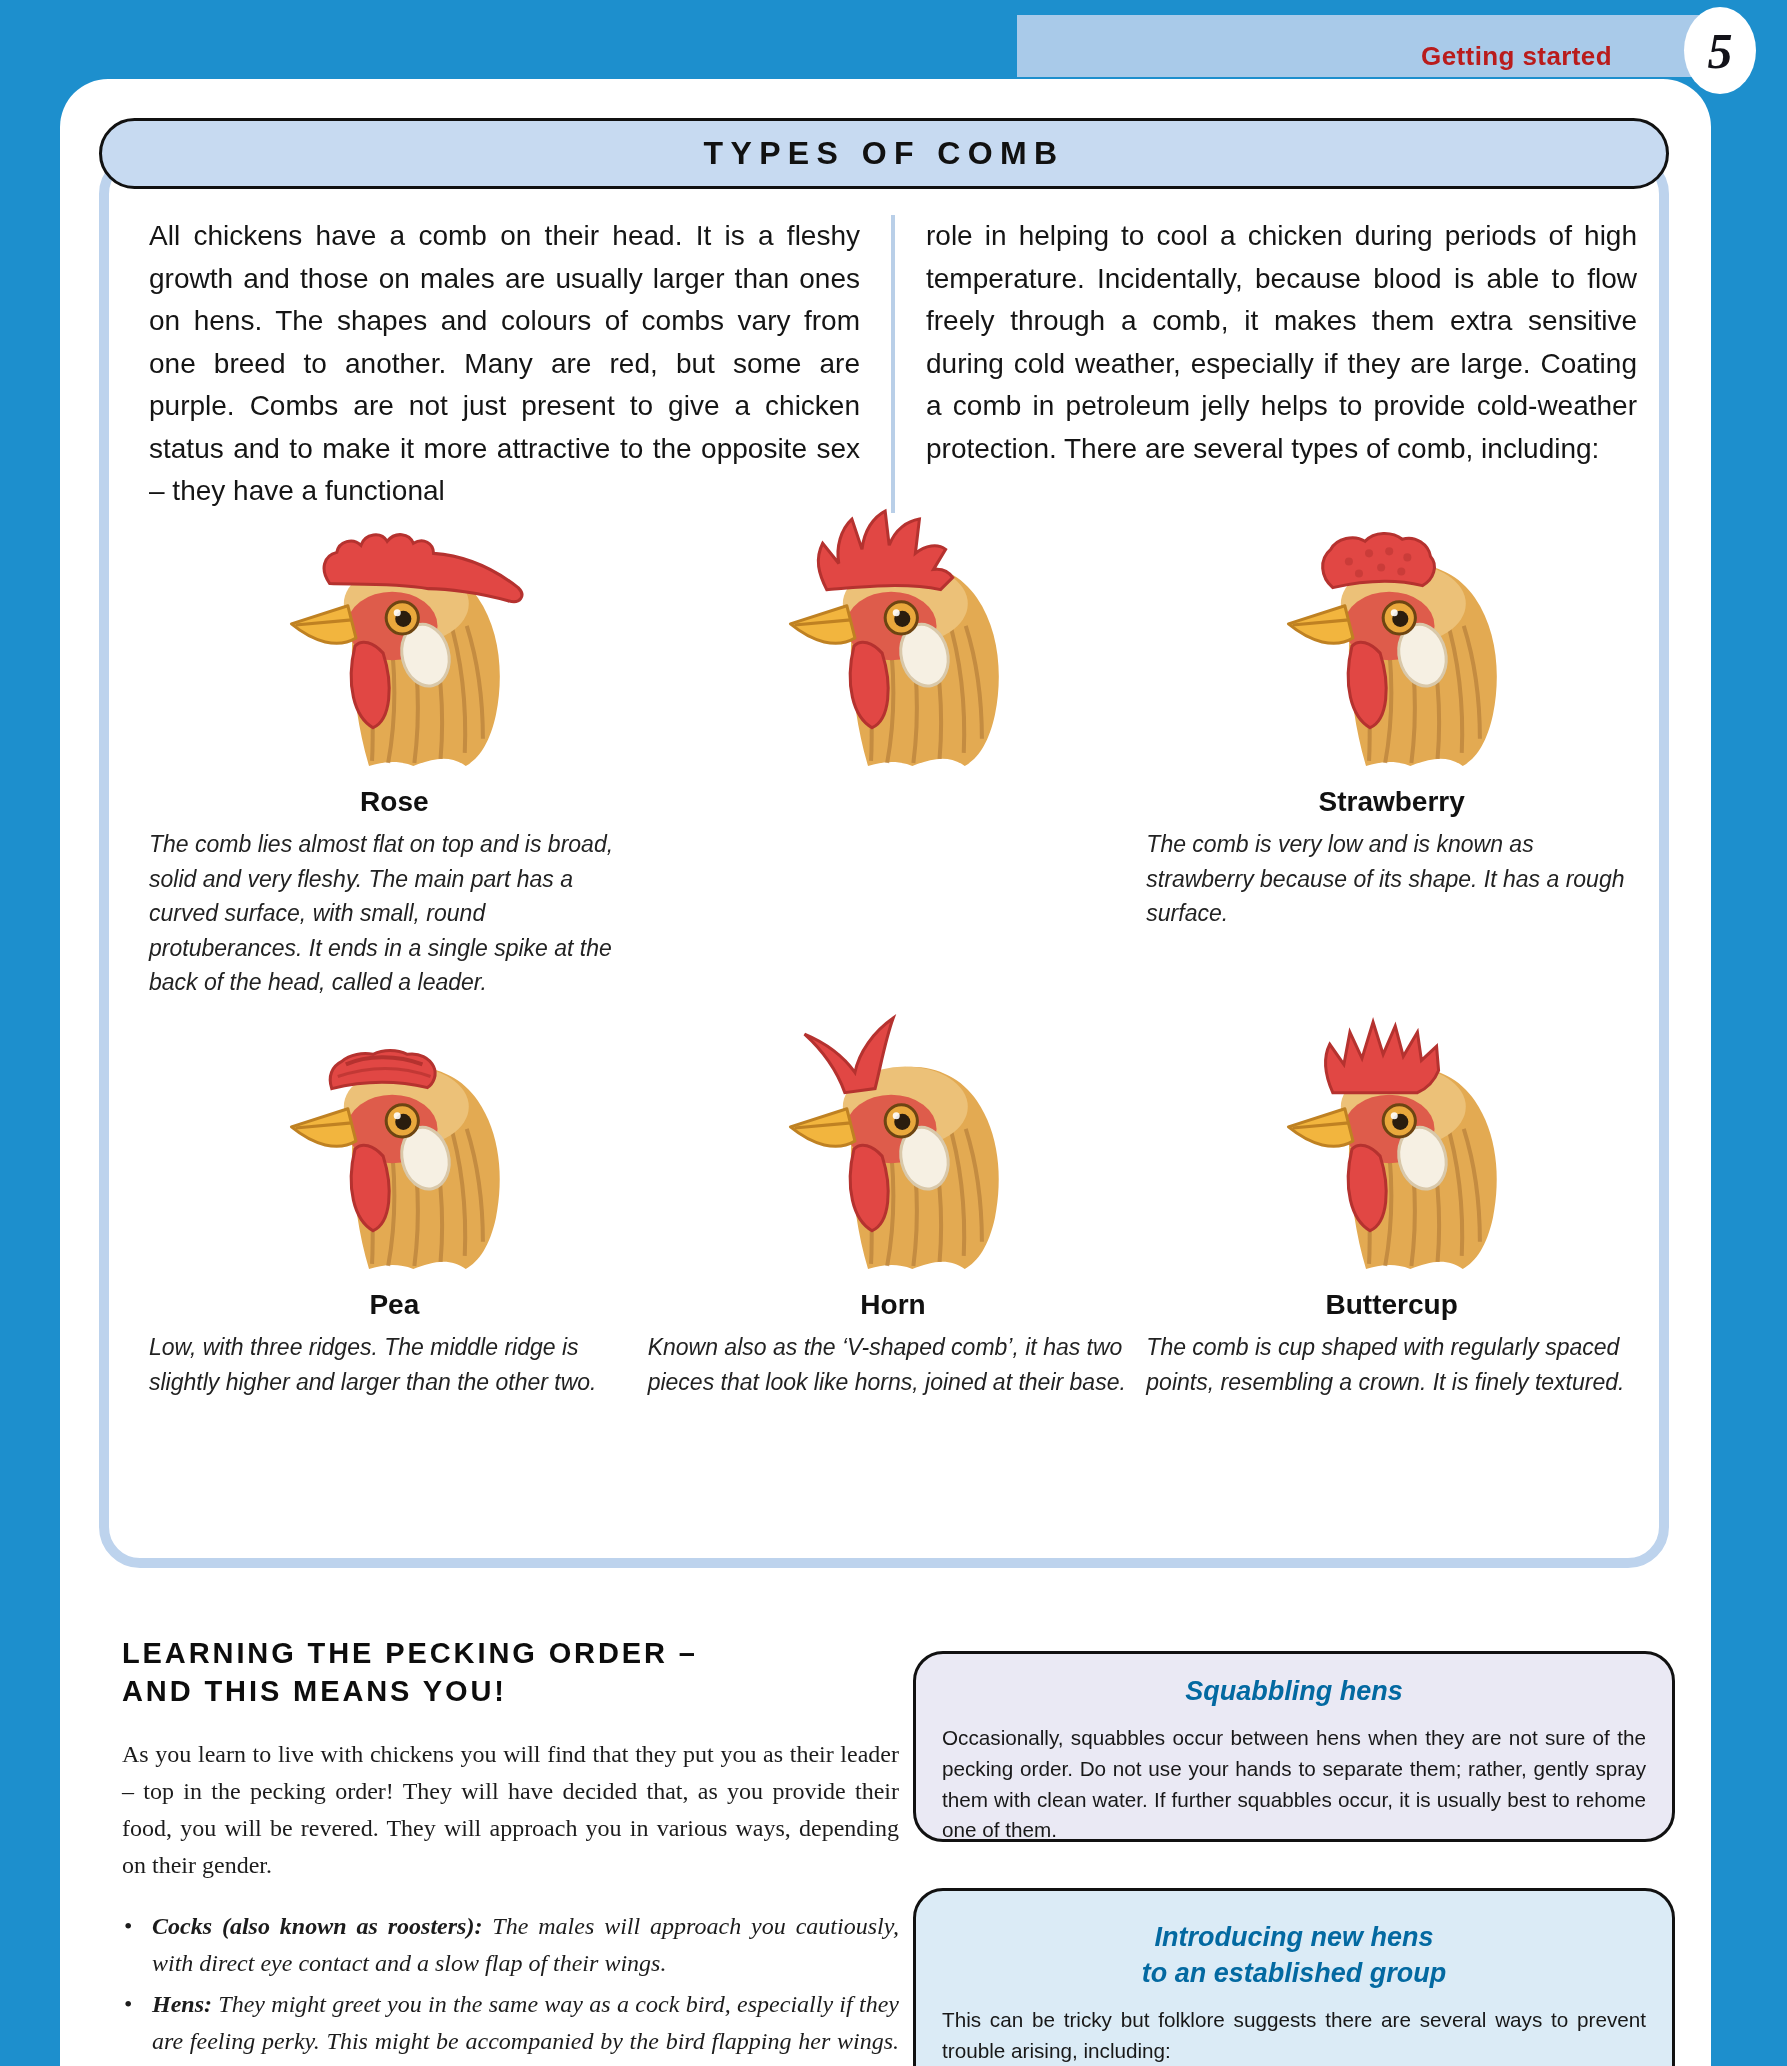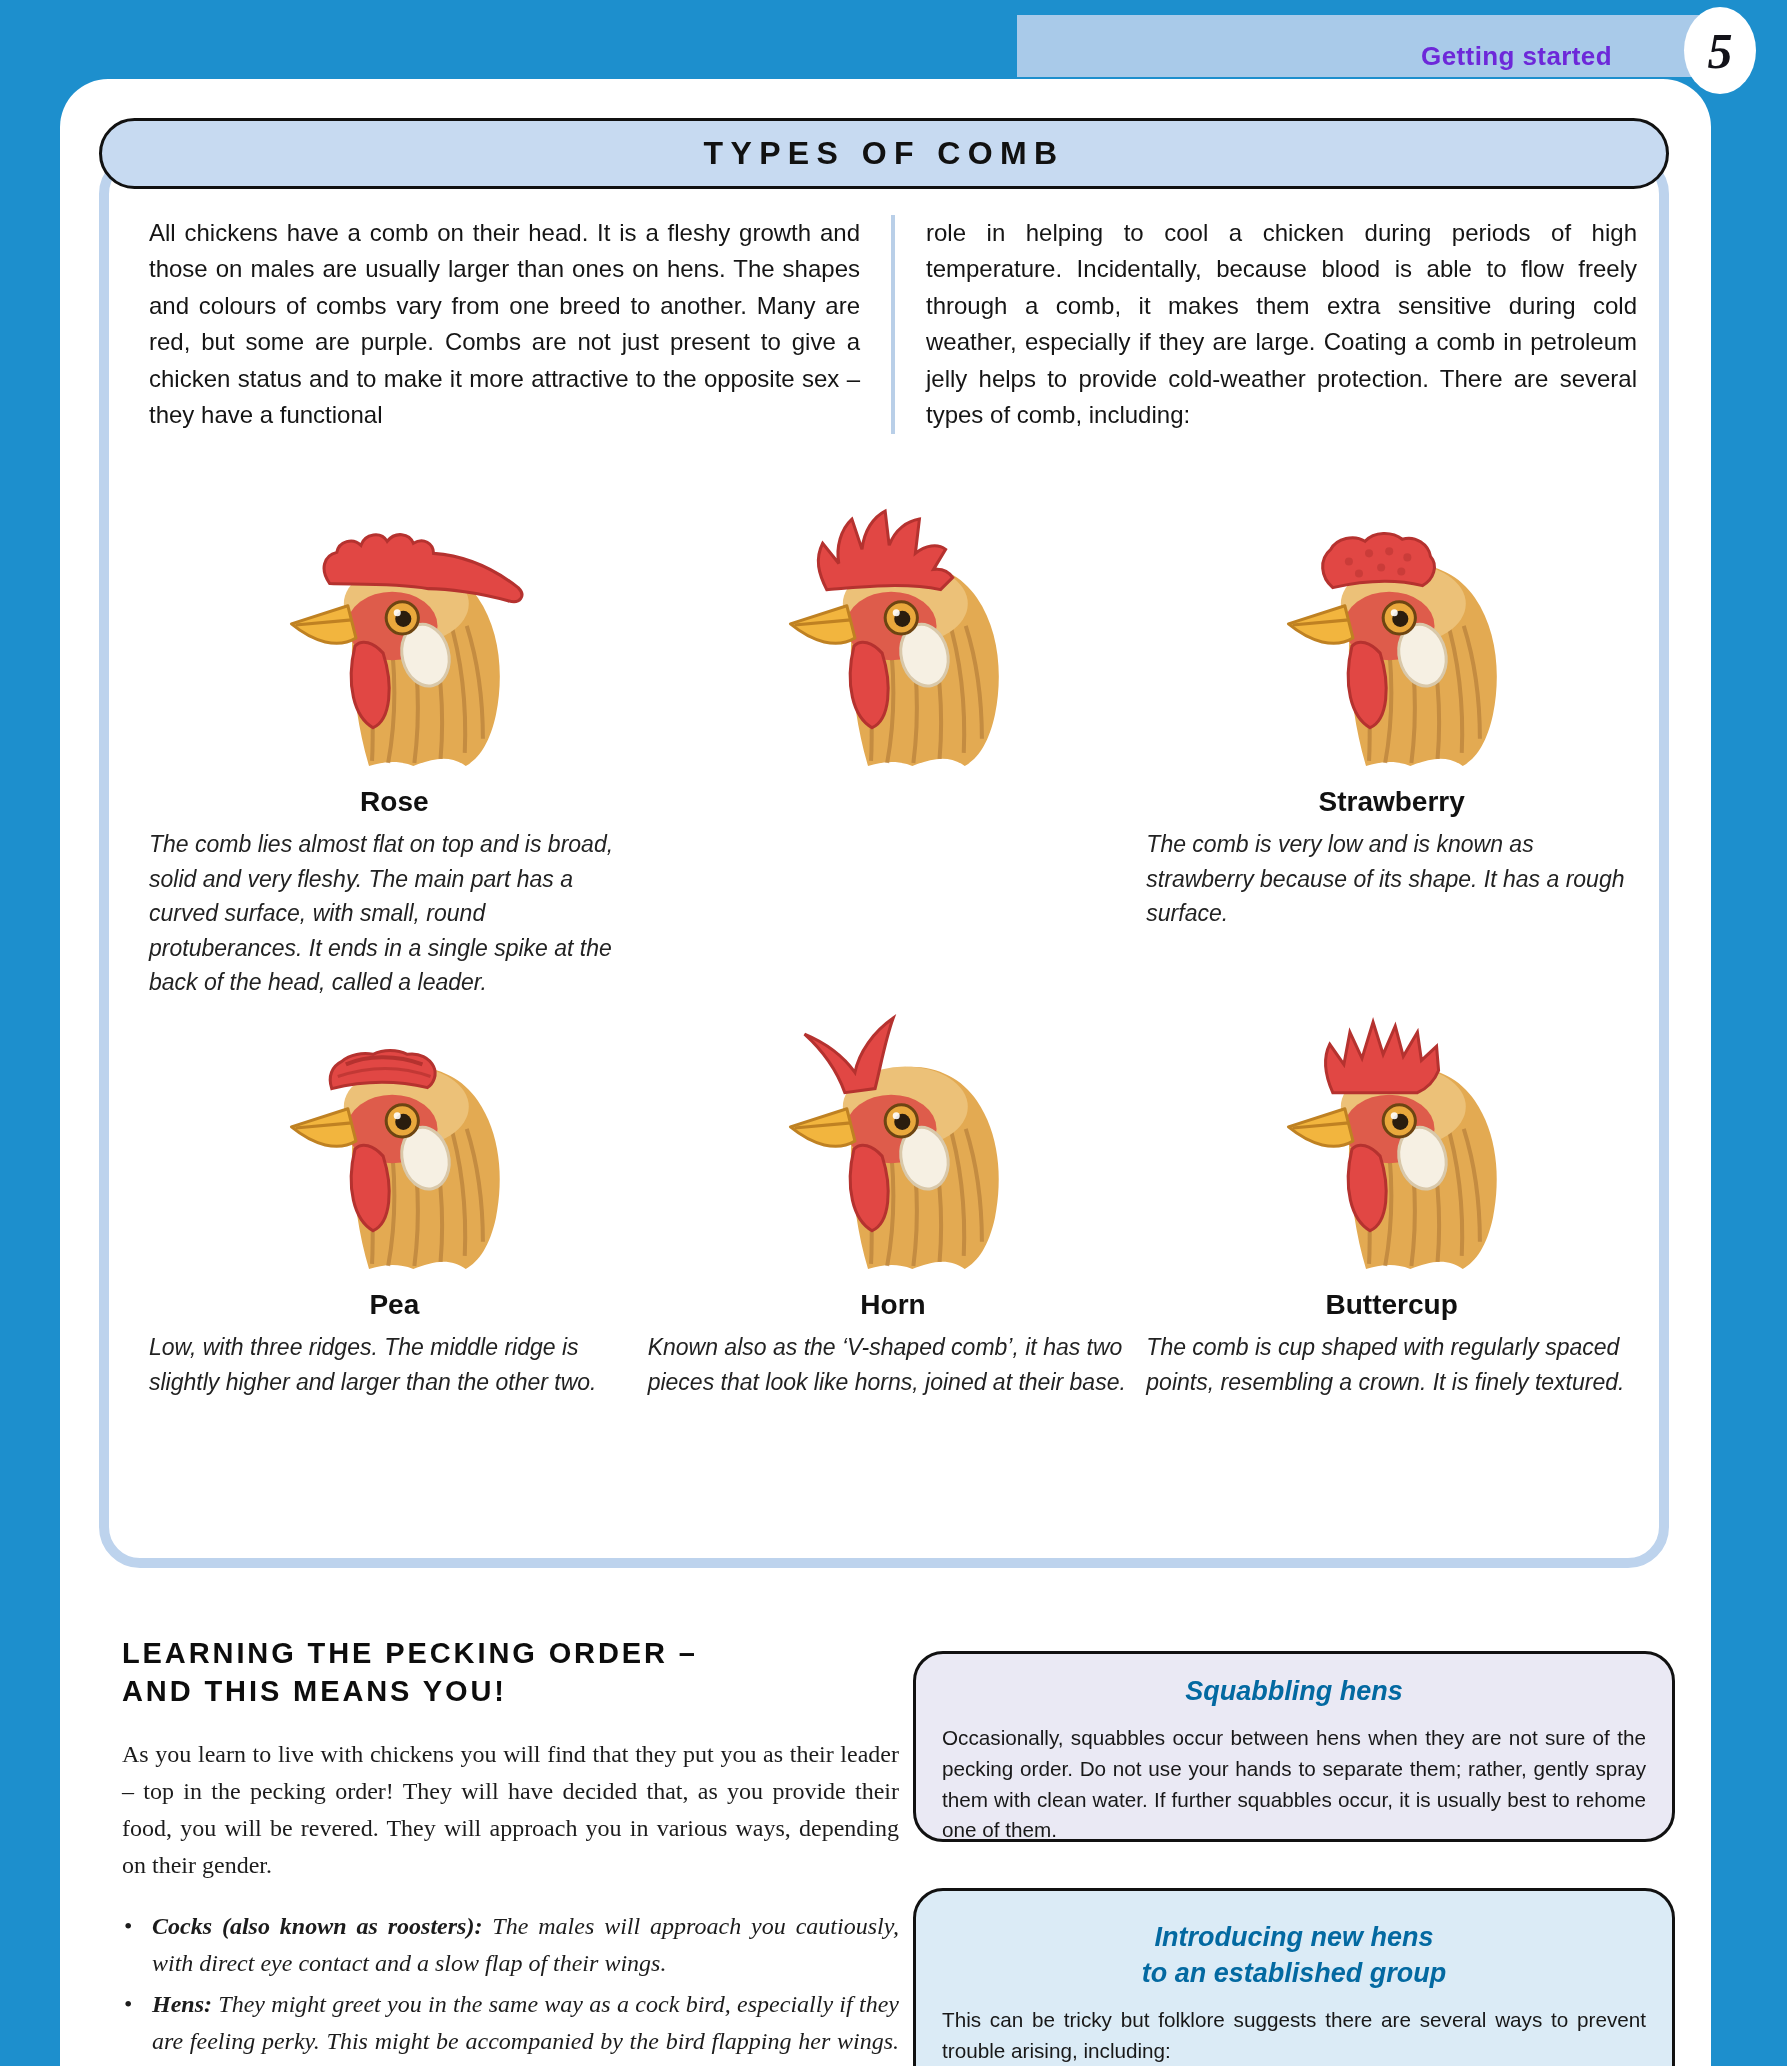--- a/index.html
+++ b/index.html
@@ -14,35 +14,35 @@
     --feather-gold:#e3aa52;
     --ink:#161616;
   }
   html,body{margin:0;padding:0;}
   body{background:var(--frame-blue);}
   .sheet{position:relative;width:1787px;height:2324px;background:var(--frame-blue);overflow:hidden;
          font-family:"Liberation Sans",sans-serif;color:var(--ink);}
   
   .band{position:absolute;left:1017px;top:15px;width:682px;height:62px;background:var(--band-blue);
         display:flex;align-items:center;justify-content:flex-end;padding-right:87px;box-sizing:border-box;}
-  .band .label{font-weight:bold;font-size:26px;letter-spacing:0.4px;color:#6d28d9;margin-top:20px;}
+  .band .label{font-weight:bold;font-size:26px;letter-spacing:0.4px;color:#b91c1c;margin-top:20px;}
   .page-oval{position:absolute;left:1684px;top:7.4px;width:72px;height:87px;background:#fff;border-radius:50%;
              display:flex;align-items:center;justify-content:center;}
   .page-oval .num{font-family:"Liberation Serif",serif;font-style:italic;font-weight:bold;font-size:50px;color:#121219;}
   
   .page{position:absolute;left:60px;top:79px;width:1651px;height:2207px;background:#fff;border-radius:48px;}
   
   .panel{position:absolute;left:39px;top:74px;width:1570px;height:1415px;box-sizing:border-box;
          border:10.7px solid var(--panel-border);border-radius:41px;background:#fff;}
   .pill{position:absolute;left:39px;top:39px;width:1570px;height:71px;box-sizing:border-box;background:var(--pill-blue);
         border:3.7px solid #111;border-radius:39px;display:flex;align-items:center;justify-content:center;}
   .pill h1{margin:0;font-size:32px;font-weight:bold;letter-spacing:7.4px;color:#111;}
   
   .intro{position:absolute;left:89px;top:136px;width:1488px;display:flex;justify-content:space-between;}
-  .intro .col{width:711px;font-size:24px;line-height:1.52;text-align:justify;color:#151515;}
+  .intro .col{width:711px;font-size:28px;line-height:1.52;text-align:justify;color:#151515;}
   .intro .divider{width:3.7px;background:var(--divider);}
   
   .comb-grid{position:absolute;left:89px;top:426px;width:1488px;display:grid;
              grid-template-columns:repeat(3,1fr);column-gap:29px;row-gap:16.5px;gap:8px;}
   .cell{margin:0;}
   .chick{height:264px;display:flex;align-items:flex-end;justify-content:center;}
   .chick svg{height:100%;}
   .type-name{margin:17.4px 0 9px 0;text-align:center;font-size:28px;font-weight:bold;color:#111;}
   .type-desc{margin:0;font-style:italic;font-size:23px;line-height:1.5;color:#222;}
   

